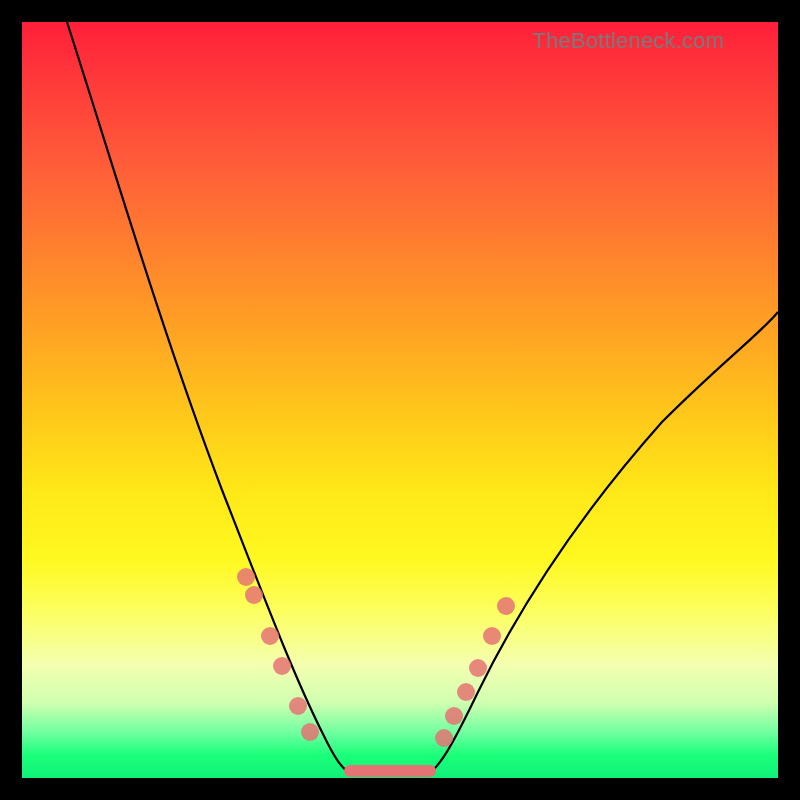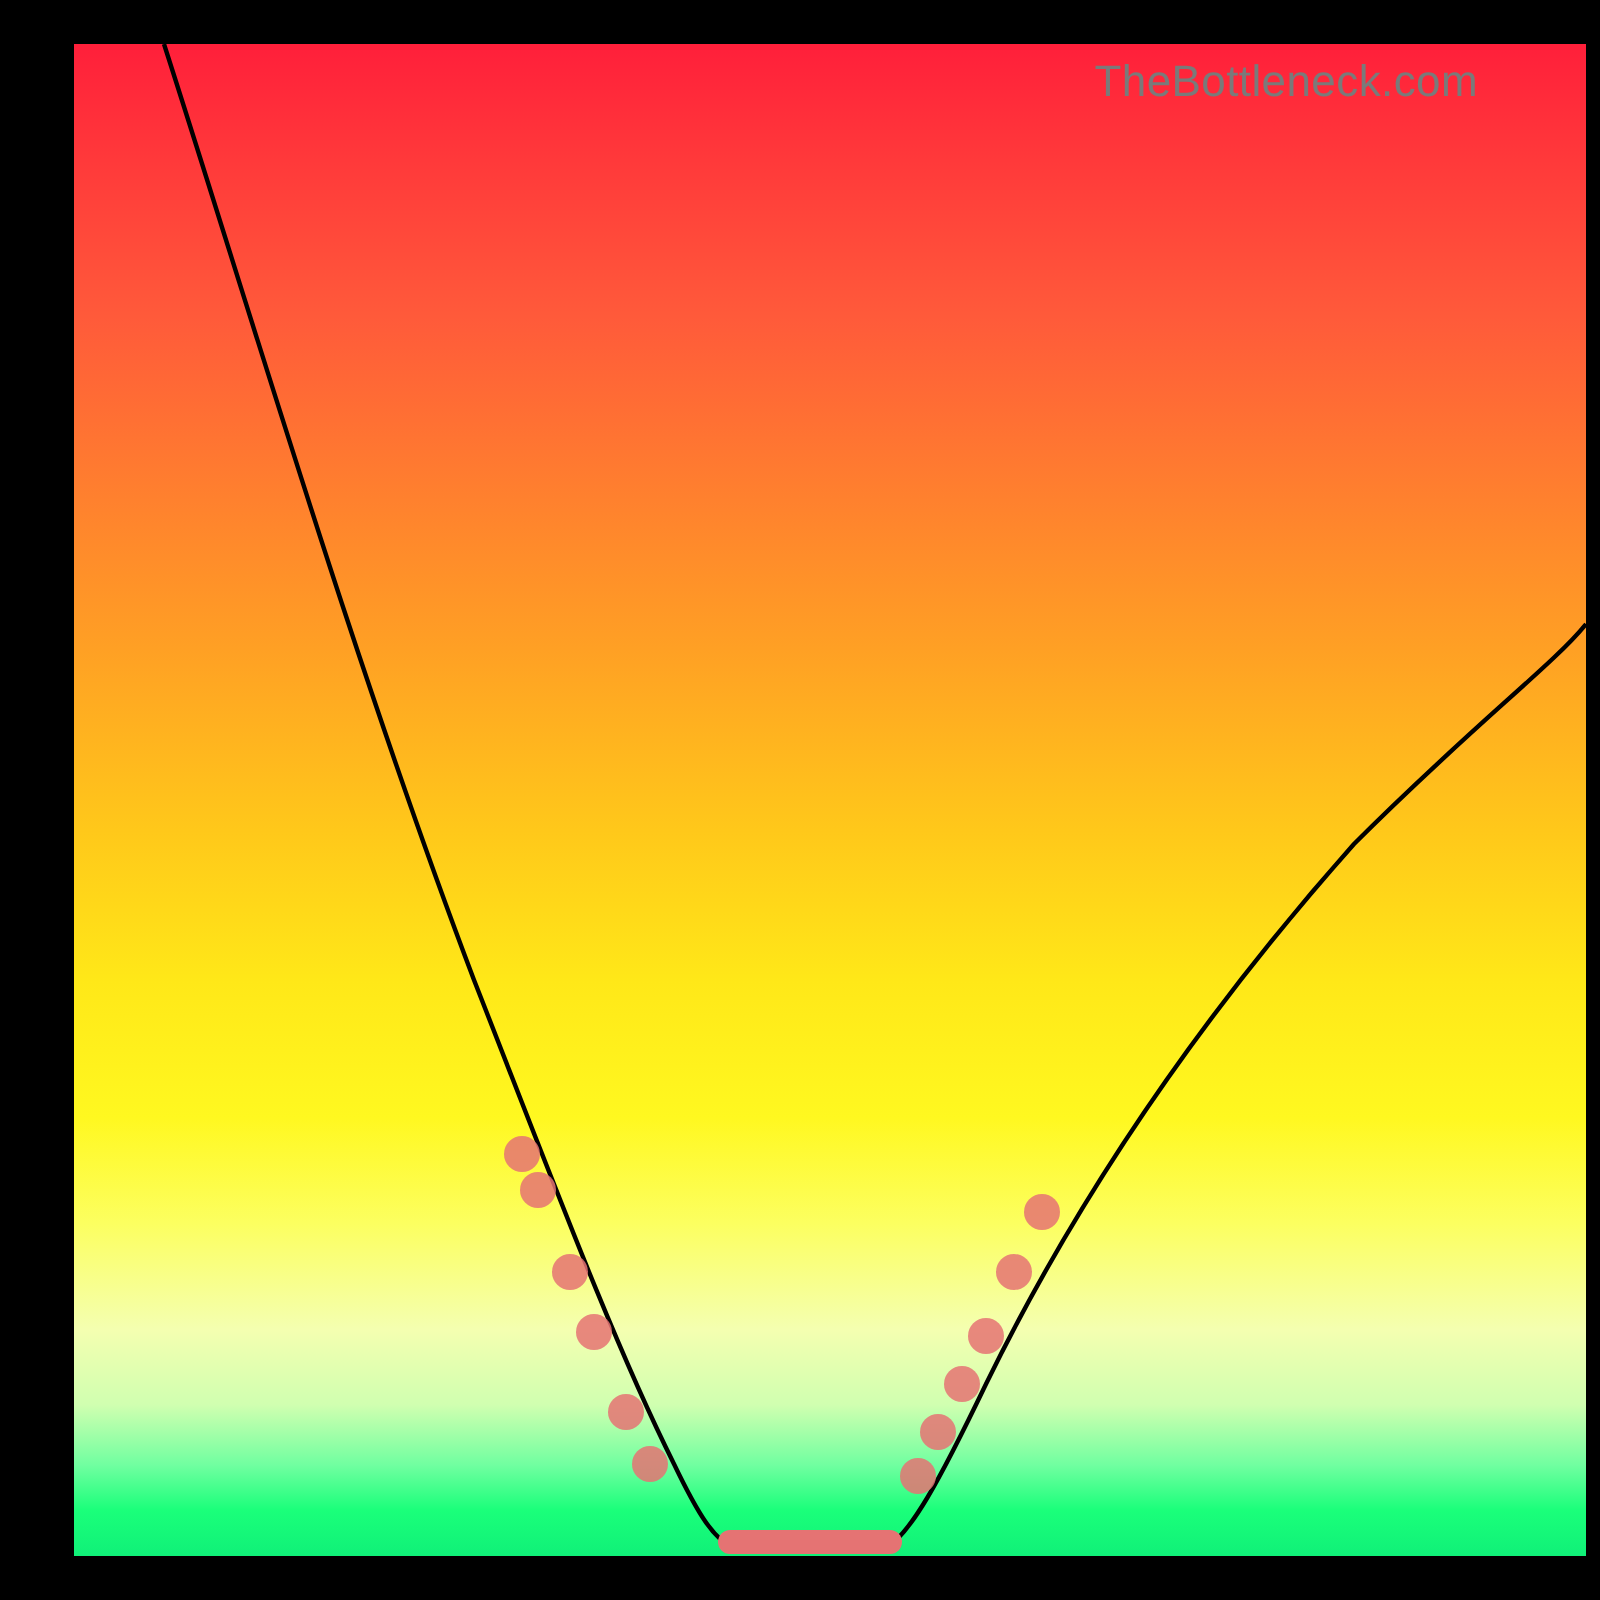--- a/index.html
+++ b/index.html
@@ -10,21 +10,20 @@
     background: #000;
     overflow: hidden;
   }
   .frame {
     position: absolute;
     left: 22px;
     top: 22px;
     width: 712px;
     height: 756px;
     background: #e5e5e5;
-    margin-left: 15px;
   }
   .plot-area {
     position: absolute;
     left: 0;
     top: 0;
     width: 756px;
     height: 756px;
     overflow: hidden;
   }
   .gradient {

